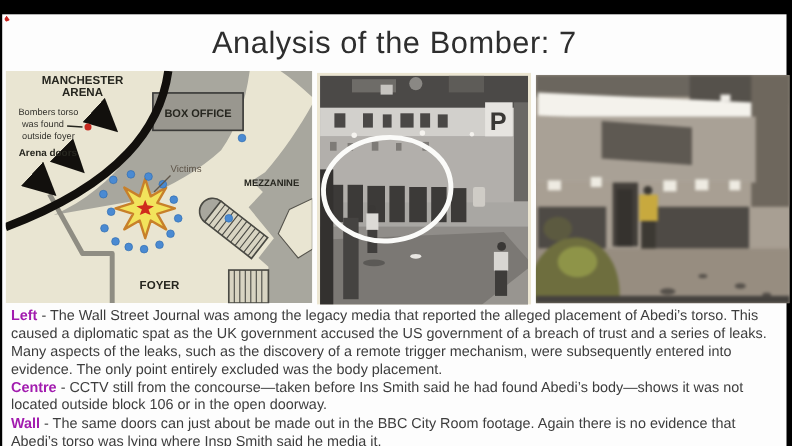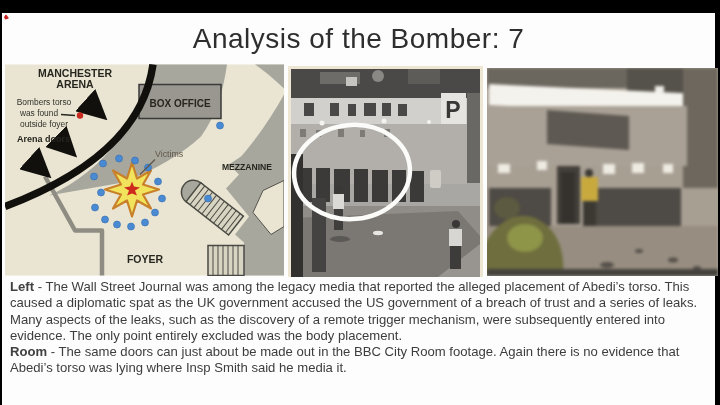--- a/index.html
+++ b/index.html
@@ -12,21 +12,21 @@
   .title{position:absolute;left:0;top:10px;width:713px;text-align:center;
     font-size:28px;font-weight:400;color:#2e2e2e;letter-spacing:.5px;}
   .panel{position:absolute;overflow:hidden;}
   .panel svg{display:block;}
   #map-panel{left:3px;top:51px;width:279px;height:212px;}
   #cctv-panel{left:286px;top:53px;width:195px;height:211px;}
   #footage-panel{left:485px;top:55px;width:231px;height:208px;}
   .captions{position:absolute;left:8px;top:266px;width:702px;color:#3d3d3d;
     font-size:13.1px;line-height:16.3px;}
   .captions p{margin:0;}
-  .captions b{color:#404040;text-align:right;}
+  .captions b{color:#a21caf;text-align:right;}
   .blur-soft{filter:blur(.7px);}
   .blur-strong{filter:blur(1.6px);}
 </style>
 </head>
 <body>
 
 <div class="frame">
   <div class="slide">
     <div class="corner-mark"></div>
     <div class="title">Analysis of the Bomber: 7</div>
@@ -232,16 +232,17 @@
             <path d="M-10,208 C-6,160 26,138 52,152 C72,163 78,186 76,208 Z" fill="#6e6e3e"></path>
             <ellipse cx="38" cy="170" rx="18" ry="14" fill="#8e9448"></ellipse>
           </g>
           <rect x="0" y="201" width="231" height="7" fill="#45423e"></rect>
         </g>
       </svg>
     </div>
 
     <div class="captions">
       <p><b>Left</b><span> - The Wall Street Journal was among the legacy media that reported the alleged placement of Abedi’s torso. This caused a diplomatic spat as the UK government accused the US government of a breach of trust and a series of leaks. Many aspects of the leaks, such as the discovery of a remote trigger mechanism, were subsequently entered into evidence. The only point entirely excluded was the body placement.</span></p>
-      <p><b>Room</b><span> - The same doors can just about be made out in the BBC City Room footage. Again there is no evidence that Abedi’s torso was lying where Insp Smith said he media it.</span></p>
+      <p><b>Centre</b><span> - CCTV still from the concourse—taken before Ins Smith said he had found Abedi’s body—shows it was not located outside block 106 or in the open doorway.</span></p>
+      <p><b>Wall</b><span> - The same doors can just about be made out in the BBC City Room footage. Again there is no evidence that Abedi’s torso was lying where Insp Smith said he media it.</span></p>
     </div>
   </div>
 </div>
 
 </body></html>

